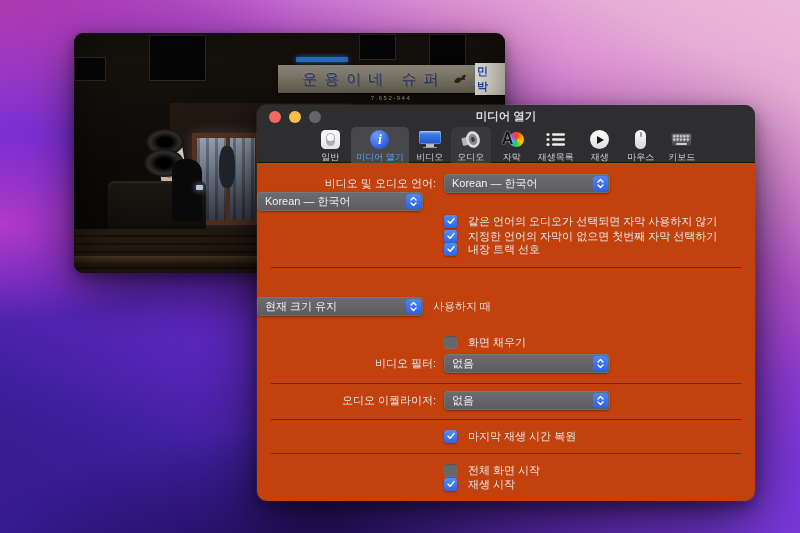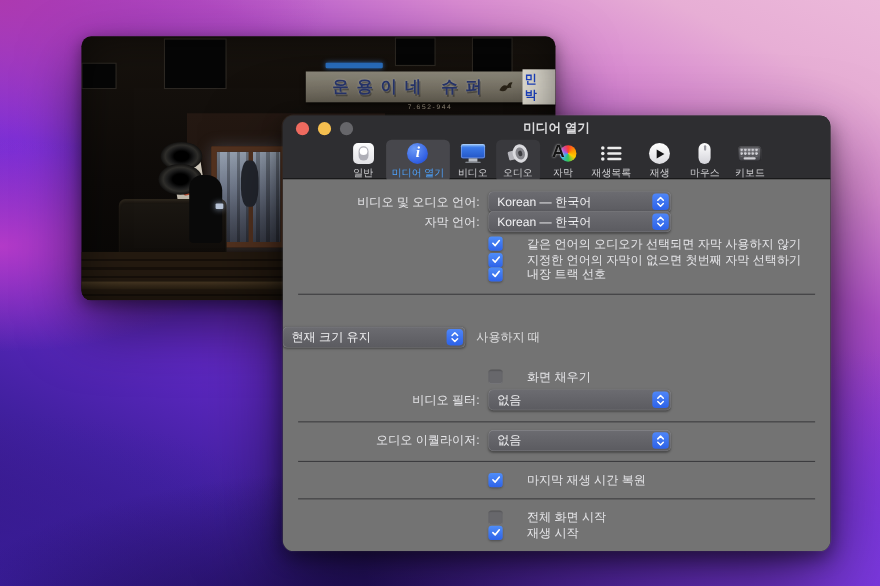--- a/index.html
+++ b/index.html
@@ -26,21 +26,21 @@
     background:linear-gradient(180deg,#18130e 0%,#0d0a08 55%,#070605 100%);
     box-shadow:0 22px 55px rgba(0,0,0,.55),0 4px 14px rgba(0,0,0,.4);
   }
   .v-winrect{position:absolute;background:#060606;box-shadow:0 0 0 1px rgba(175,170,155,.16);}
   .v-sign{
     position:absolute;left:204px;top:32px;width:227px;height:28px;
     background:linear-gradient(180deg,#8d897b 0%,#7b7669 45%,#615c50 100%);
     box-shadow:0 2px 4px rgba(0,0,0,.5);
     display:flex;align-items:center;gap:7px;padding-left:24px;box-sizing:border-box;
   }
-  .v-sign-text{font-size:15px;font-weight:700;letter-spacing:7px;color:#27356b;
+  .v-sign-text{font-size:15px;font-weight:400;letter-spacing:7px;color:#27356b;
     text-shadow:0 0 2px rgba(255,255,255,.35),1px 1px 0 rgba(0,0,0,.35);white-space:nowrap;}
   .v-sign-side{font-size:11px;font-weight:700;color:#1e45c8;background:#e6e2d6;
     padding:1px 2px;letter-spacing:2px;box-shadow:1px 1px 1px rgba(0,0,0,.4);}
   .v-led{position:absolute;left:222px;top:24px;width:52px;height:5px;background:#2a6fc0;
     box-shadow:0 0 5px rgba(60,130,220,.8);border-radius:1px;}
   .v-phone{position:absolute;left:262px;top:62px;width:110px;text-align:center;
     font-size:6px;letter-spacing:1.5px;color:#9a9180;}
   .v-facade{position:absolute;left:96px;top:70px;width:180px;height:135px;
     background:linear-gradient(180deg,#241812 0%,#1a110c 100%);}
   .v-shopwin{position:absolute;left:118px;top:100px;width:68px;height:92px;
@@ -129,39 +129,39 @@
   .ic-mouse::after{content:"";position:absolute;left:4.5px;top:2px;width:2px;height:4.5px;
     border-radius:1px;background:#9a9aa2;}
   .ic-kbd{width:21px;height:14px;border-radius:3px;background:linear-gradient(180deg,#77777c,#3f3f44);
     box-shadow:inset 0 0 0 1px rgba(0,0,0,.4);position:relative;overflow:hidden;}
   .ic-kbd::before{content:"";position:absolute;left:2px;top:2px;right:2px;height:7px;
     background-image:radial-gradient(circle at 1.2px 1.2px,#cfcfd4 1px,transparent 1.4px);
     background-size:3.4px 3.4px;}
   .ic-kbd::after{content:"";position:absolute;left:5px;bottom:2px;right:5px;height:2px;
     background:#cfcfd4;border-radius:1px;}
   
-  .p-content{position:absolute;left:0;top:58px;right:0;bottom:0;background:#737373;}
+  .p-content{position:absolute;left:0;top:58px;right:0;bottom:0;background:#c2410c;}
   .row{position:absolute;left:0;width:100%;height:19px;display:flex;align-items:center;}
   .flabel{width:179px;text-align:right;margin-right:8px;color:#e6e6e9;flex:0 0 179px;white-space:nowrap;}
   .popup{position:relative;width:166px;height:19px;border-radius:4.5px;box-sizing:border-box;
     background:linear-gradient(180deg,#6c6c71,#5b5b60);
     box-shadow:inset 0 0 0 .5px rgba(255,255,255,.18),0 1px 2px rgba(0,0,0,.35);
     display:flex;align-items:center;padding-left:8px;color:#f2f2f4;}
   .pval{font-size:11px;white-space:nowrap;overflow:hidden;}
   .stepper{position:absolute;right:2px;top:2px;bottom:2px;width:15px;border-radius:3.5px;
     background:linear-gradient(180deg,#4e86f8,#2d62e8);display:flex;align-items:center;justify-content:center;}
   .note{margin-left:10px;color:#dededf;white-space:nowrap;}
   .cbrow{position:absolute;left:187px;height:14px;display:flex;align-items:center;}
   .checkbox{width:13px;height:13px;border-radius:3px;background:#67676b;
     box-shadow:inset 0 1px 1px rgba(0,0,0,.25),inset 0 0 0 .5px rgba(255,255,255,.12);
     display:flex;align-items:center;justify-content:center;flex:0 0 13px;}
   .checkbox.checked{background:linear-gradient(180deg,#4f8df8,#2e63e9);box-shadow:0 1px 2px rgba(0,0,0,.3);}
   .checkbox svg{display:none;}
   .checkbox.checked svg{display:block;}
-  .cblabel{margin-left:22px;color:#e6e6e9;white-space:nowrap;}
+  .cblabel{margin-left:11px;color:#e6e6e9;white-space:nowrap;}
   .hsep{position:absolute;left:14px;right:14px;height:1px;background:#3c3c3f;}
 </style>
 </head>
 <body>
 
 <div class="wallpaper"></div>
 
 <div class="video-window">
   <div class="v-winrect" style="left:76px;top:3px;width:55px;height:44px;"></div>
   <div class="v-winrect" style="left:1px;top:25px;width:30px;height:22px;"></div>
@@ -300,21 +300,20 @@
         <span class="stepper">
             <svg width="9" height="11" viewBox="0 0 9 11" fill="none" stroke="#fff" stroke-width="1.4" stroke-linecap="round" stroke-linejoin="round">
               <path d="M2 4 L4.5 1.5 L7 4"></path>
               <path d="M2 7 L4.5 9.5 L7 7"></path>
             </svg>
           </span>
       </div>
     </div>
 
     <div class="row" style="top:29px">
-      <span class="flabel">자막 언어:</span>
       <div class="popup">
         <span class="pval">Korean — 한국어</span>
         <span class="stepper">
             <svg width="9" height="11" viewBox="0 0 9 11" fill="none" stroke="#fff" stroke-width="1.4" stroke-linecap="round" stroke-linejoin="round">
               <path d="M2 4 L4.5 1.5 L7 4"></path>
               <path d="M2 7 L4.5 9.5 L7 7"></path>
             </svg>
           </span>
       </div>
     </div>

